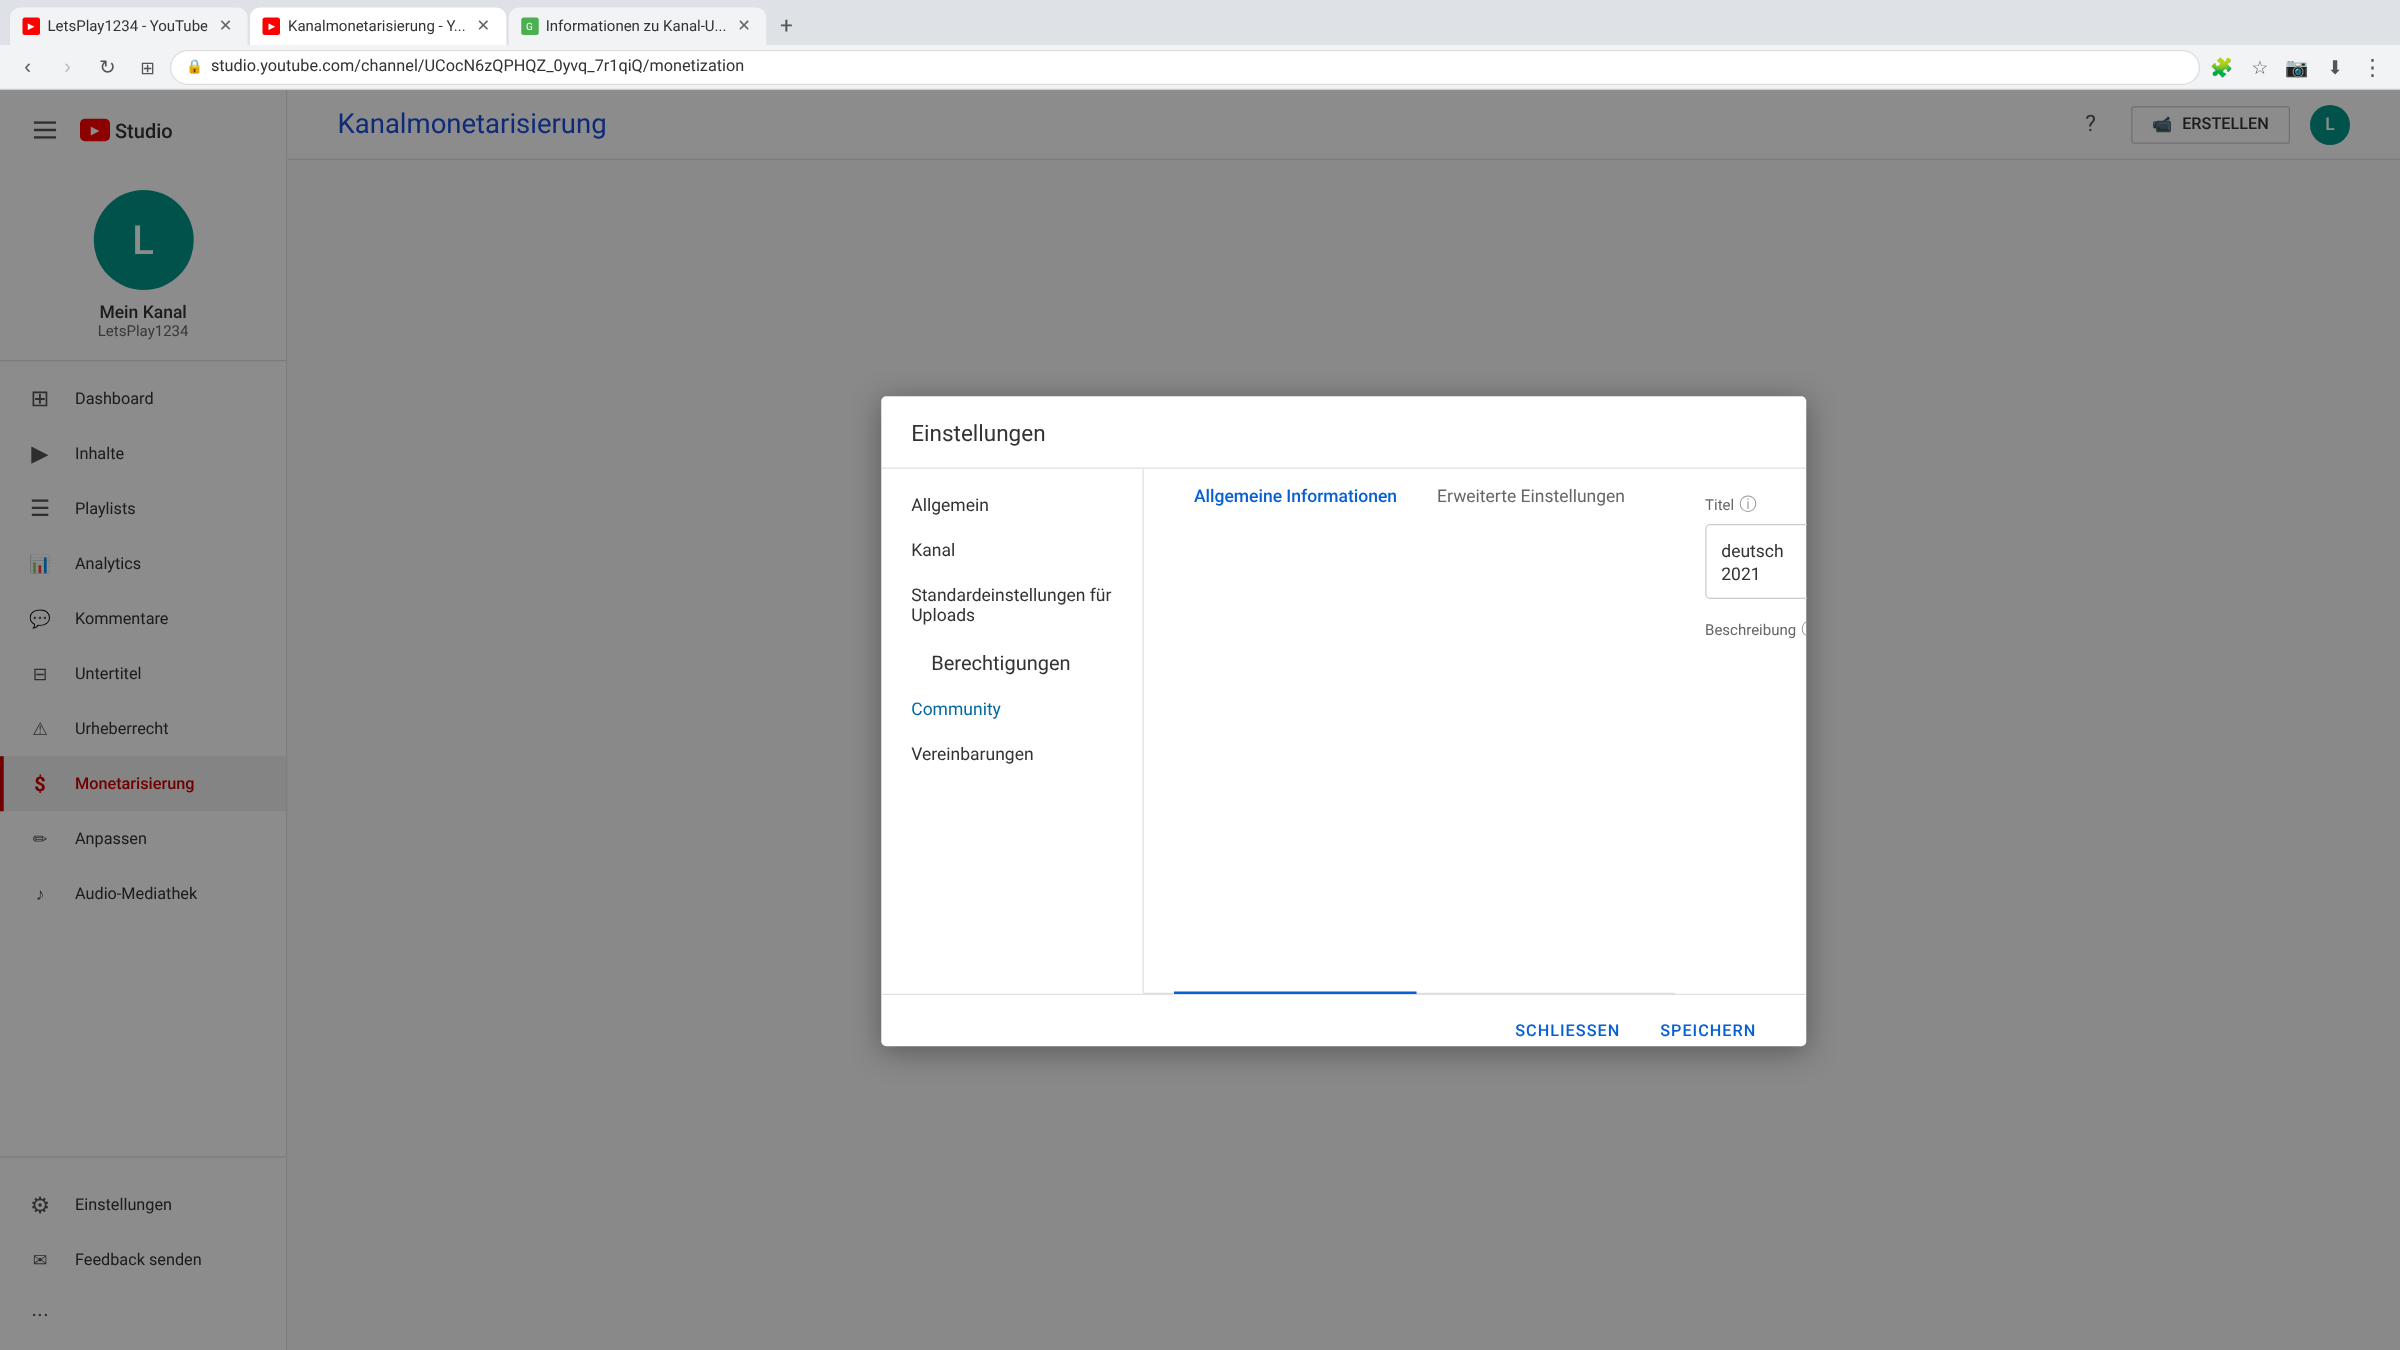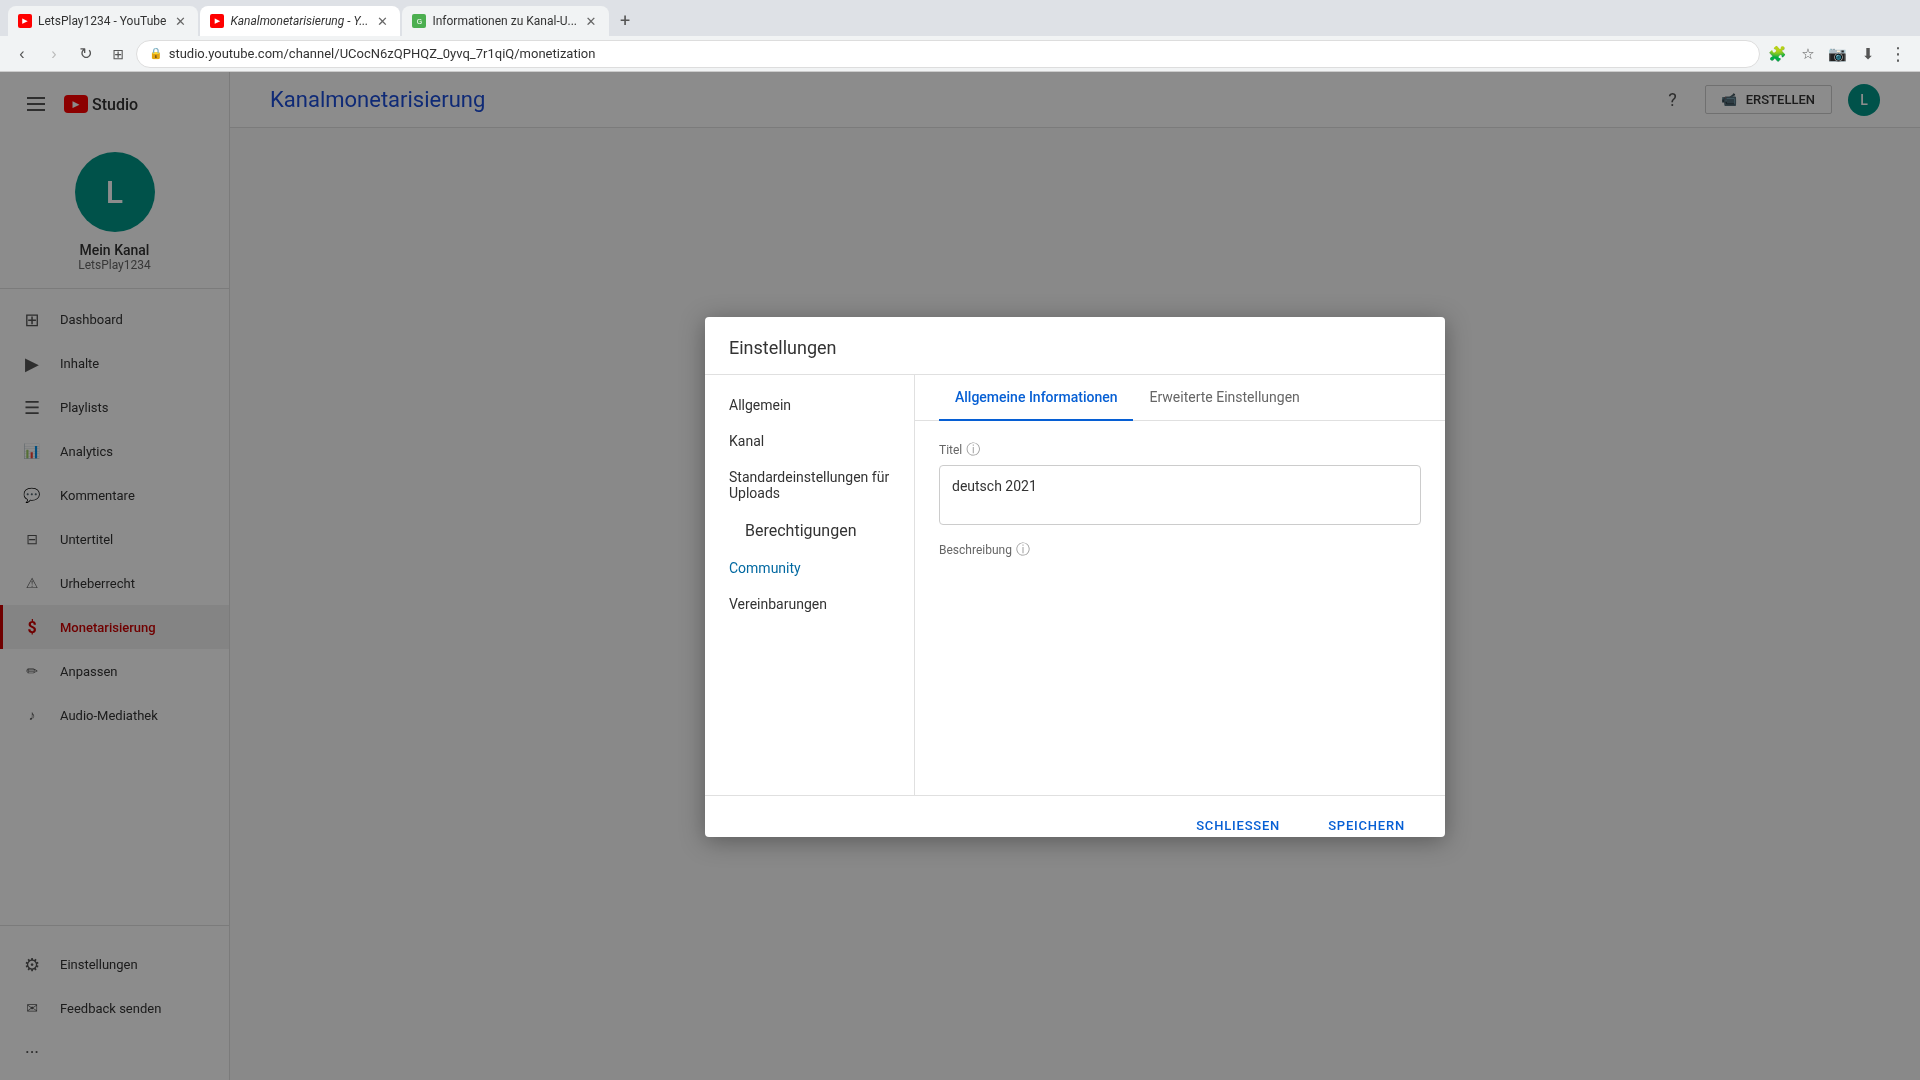--- a/index.html
+++ b/index.html
@@ -43,21 +43,21 @@
       <span style="width:14px;height:14px;background:#ff0000;border-radius:2px;display:inline-flex;align-items:center;justify-content:center;flex-shrink:0;">
           <span style="color:white;font-size:7px;">▶</span>
         </span>
       <span style="overflow:hidden;text-overflow:ellipsis;white-space:nowrap;flex:1;text-align:center;">LetsPlay1234 - YouTube</span>
       <span style="color:#666;font-size:13px;width:16px;height:16px;display:flex;align-items:center;justify-content:center;border-radius:50;">✕</span>
     </div>
     <div style="display:flex;align-items:center;height:30px;padding:0 10px;background:#fff;border-radius:8px 8px 0 0;font-size:12px;color:#333;gap:6px;min-width:180px;max-width:220px;">
       <span style="width:14px;height:14px;background:#ff0000;border-radius:2px;display:inline-flex;align-items:center;justify-content:center;flex-shrink:0;">
           <span style="color:white;font-size:7px;">▶</span>
         </span>
-      <span style="overflow:hidden;text-overflow:ellipsis;white-space:nowrap;flex:1;font-style:italic;">Kanalmonetarisierung - Y...</span>
+      <span style="overflow:hidden;text-overflow:ellipsis;white-space:nowrap;flex:1;">Kanalmonetarisierung - Y...</span>
       <span style="color:#666;font-size:13px;width:16px;height:16px;display:flex;align-items:center;justify-content:center;border-radius:50;">✕</span>
     </div>
     <div style="display:flex;align-items:center;height:30px;padding:0 10px;background:#f1f3f4;border-radius:8px 8px 0 0;font-size:12px;color:#333;gap:6px;min-width:180px;max-width:220px;">
       <span style="width:14px;height:14px;background:#4CAF50;border-radius:2px;display:inline-flex;align-items:center;justify-content:center;flex-shrink:0;">
           <span style="color:white;font-size:8px;">G</span>
         </span>
       <span style="overflow:hidden;text-overflow:ellipsis;white-space:nowrap;flex:1;">Informationen zu Kanal-U...</span>
       <span style="color:#666;font-size:13px;width:16px;height:16px;display:flex;align-items:center;justify-content:center;border-radius:50;">✕</span>
     </div>
     <div style="width:28px;height:28px;display:flex;align-items:center;justify-content:center;color:#555;font-size:18px;border-radius:50%;cursor:pointer;margin-bottom:2px;">+</div>
@@ -198,21 +198,21 @@
 
           <div style="width:210px;border-right:1px solid #e0e0e0;padding:12px 0;flex-shrink:0;">
             <div style="padding:10px 24px;font-size:14px;color:#333;cursor:pointer;">Allgemein</div>
             <div style="padding:10px 24px;font-size:14px;color:#333;cursor:pointer;">Kanal</div>
             <div style="padding:10px 24px;font-size:14px;color:#333;cursor:pointer;">Standardeinstellungen für Uploads</div>
             <div style="padding:10px 40px;font-size:16px;color:#333;cursor:pointer;">Berechtigungen</div>
             <div style="padding:10px 24px;font-size:14px;color:#0369a1;cursor:pointer;">Community</div>
             <div style="padding:10px 24px;font-size:14px;color:#333;cursor:pointer;">Vereinbarungen</div>
           </div>
 
-          <div style="flex:1;overflow-y:auto;display:flex;flex-direction:column;">
+          <div style="flex:1;overflow-y:auto;display:flex;flex-direction:row;">
 
             <div style="display:flex;border-bottom:1px solid #e0e0e0;padding:0 24px;flex-shrink:0;">
               <div style="padding:14px 16px;font-size:14px;color:#065fd4;cursor:pointer;border-bottom:2px solid #065fd4;margin-bottom:-1px;font-weight:500;">Allgemeine Informationen</div>
               <div style="padding:14px 16px;font-size:14px;color:#666;cursor:pointer;border-bottom:2px solid transparent;margin-bottom:-1px;">Erweiterte Einstellungen</div>
             </div>
 
             <div style="padding:20px 24px;flex:1;">
 
               <div style="margin-bottom:16px;">
                 <div style="font-size:12px;color:#666;margin-bottom:6px;display:flex;align-items:center;gap:4px;">
@@ -229,21 +229,21 @@
                   <span>Beschreibung</span>
                   <span style="color:#999;font-size:14px;cursor:pointer;">ⓘ</span>
                 </div>
               </div>
 
 
             </div>
           </div>
         </div>
 
-        <div style="padding:14px 24px;display:flex;justify-content:flex-end;gap:16px;border-top:1px solid #e0e0e0;flex-shrink:0;">
+        <div style="padding:14px 24px;display:flex;justify-content:flex-end;border-top:1px solid #e0e0e0;flex-shrink:0;">
           <button style="background:none;border:none;padding:8px 16px;font-size:13px;font-weight:500;color:#065fd4;cursor:pointer;border-radius:2px;letter-spacing:0.8px;font-family:inherit;">SCHLIESSEN</button>
           <button style="background:none;border:none;padding:8px 16px;font-size:13px;font-weight:500;color:#065fd4;cursor:pointer;border-radius:2px;letter-spacing:0.8px;font-family:inherit;">SPEICHERN</button>
         </div>
 
       </div>
     </div>
 
   </div>
 </div>
 

